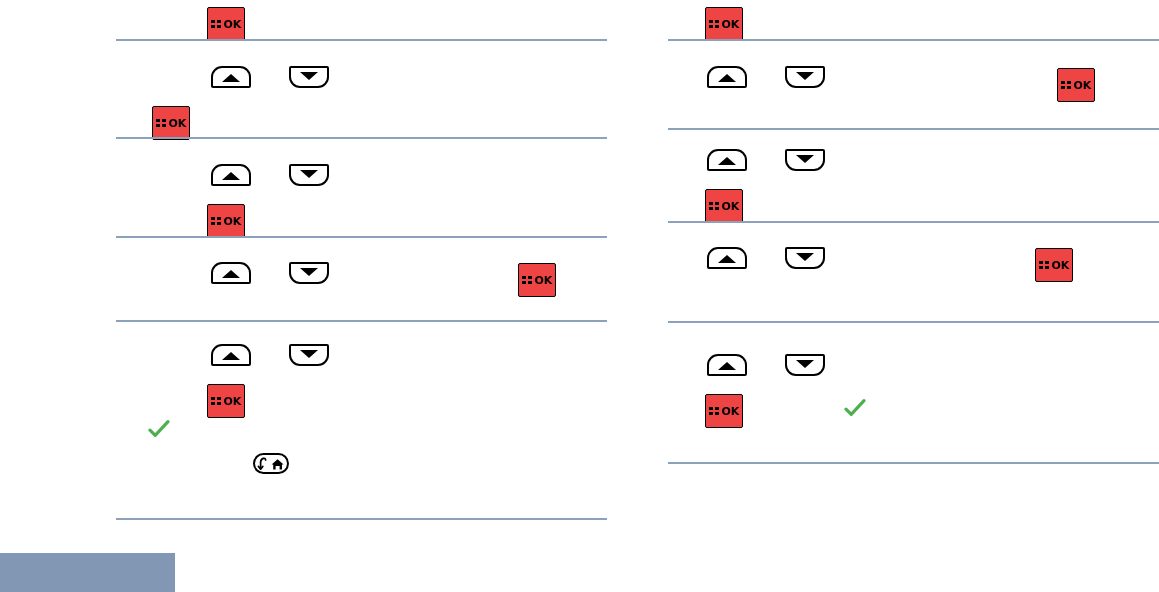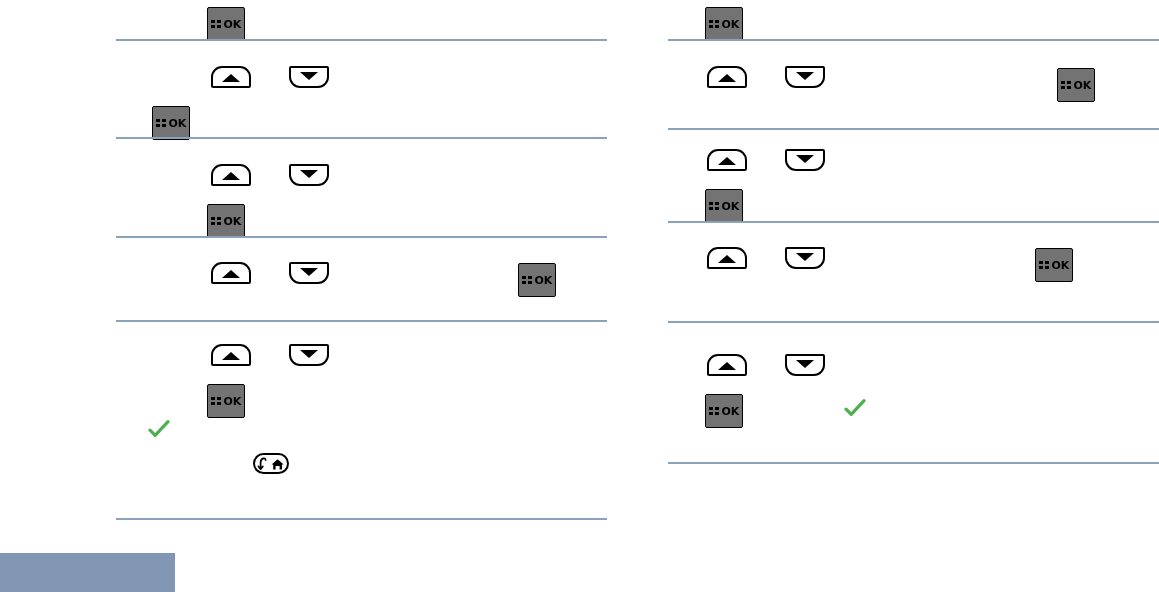--- a/index.html
+++ b/index.html
@@ -27,21 +27,21 @@
   .key-ok {
     display: inline-flex;
     align-items: center;
     justify-content: center;
     gap: 3px;
     box-sizing: border-box;
     width: 38px;
     height: 20px;
     border: 1.6px solid #000000;
     border-radius: 2px;
-    background: #737373;
+    background: #ef4444;
     padding: 16px 3px;
   }
   .key-ok .menu-grid {
     display: grid;
     grid-template-columns: 4px 4px;
     grid-template-rows: 3px 3px;
     gap: 1.5px;
     flex: none;
   }
   .key-ok .menu-grid i { background: #000000; display: block; }

